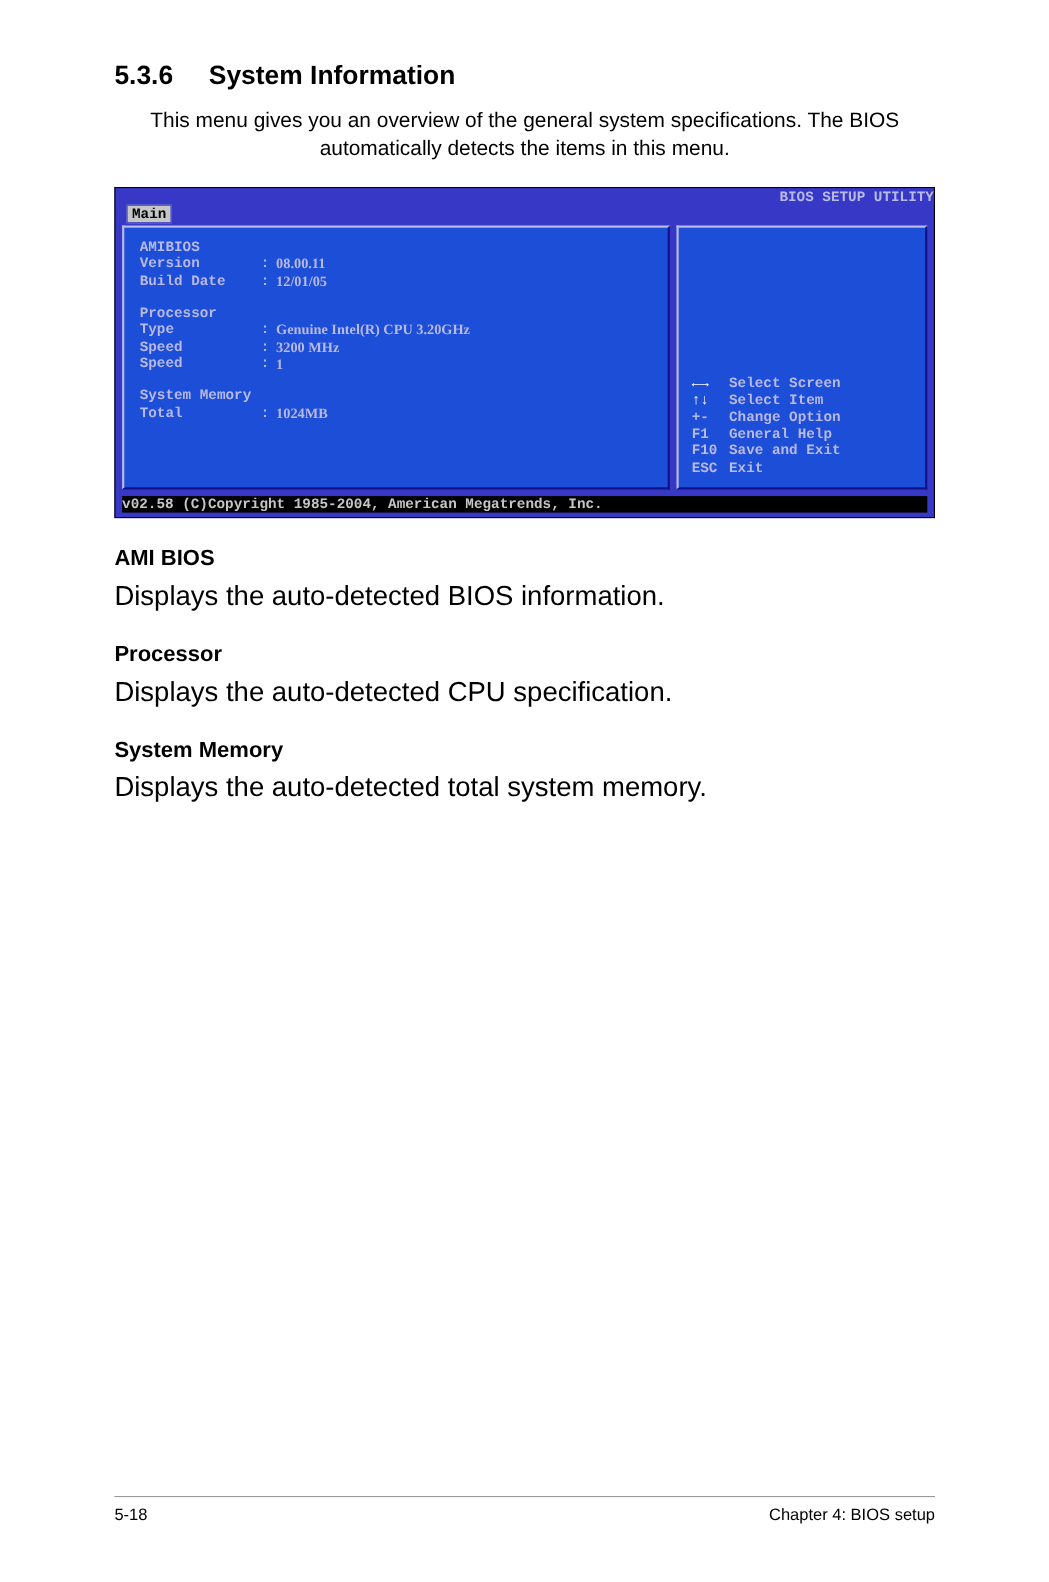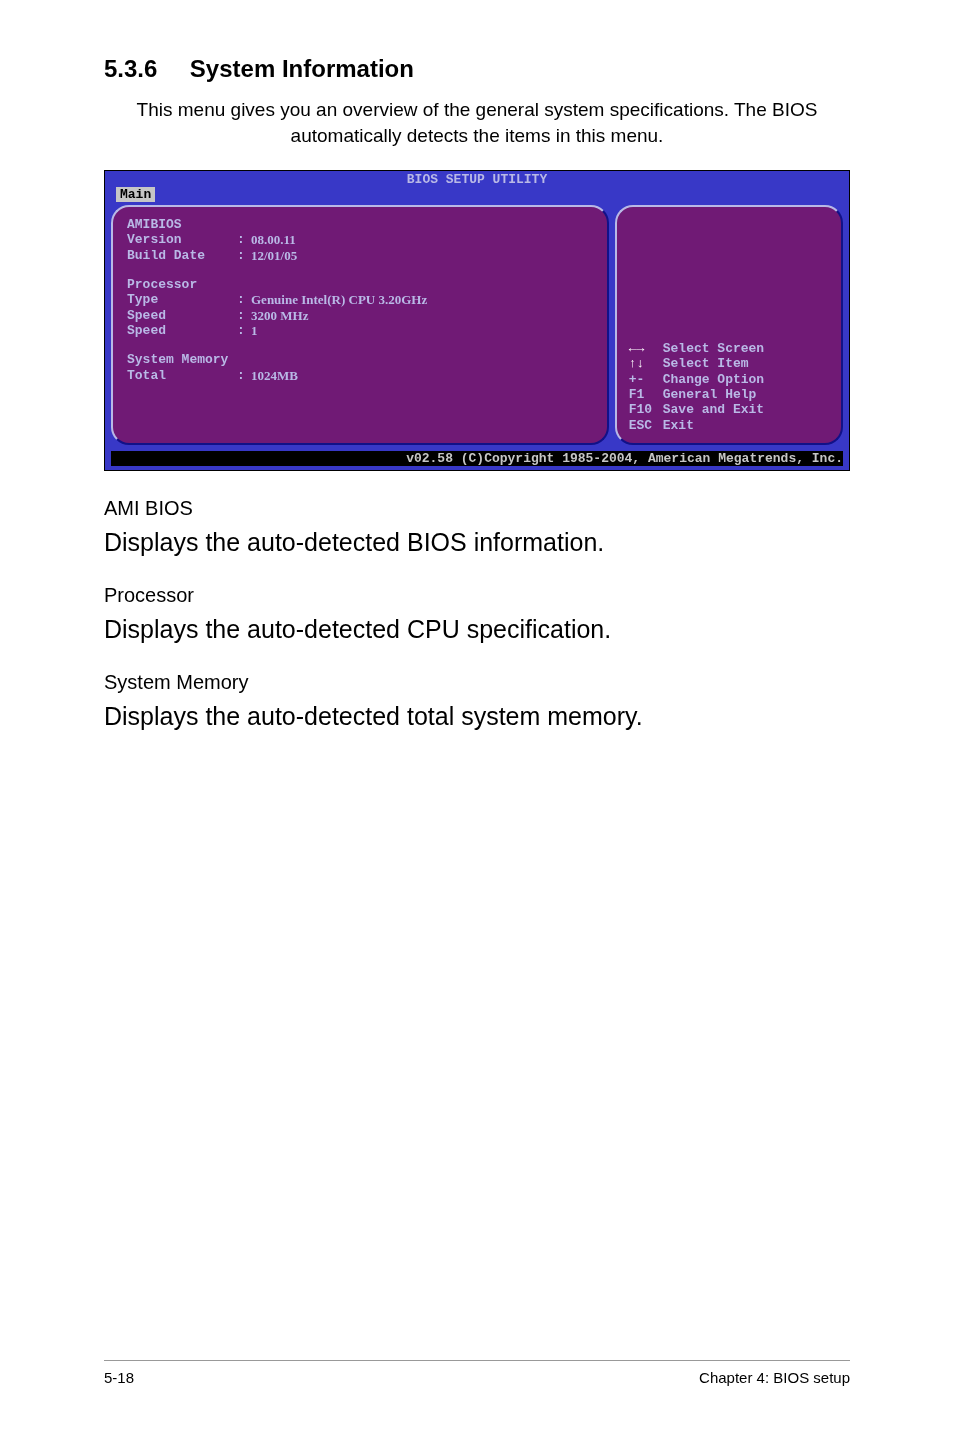--- a/index.html
+++ b/index.html
@@ -37,21 +37,21 @@
     margin-top: 22px;
     width: 100%;
     background: #3838c7;
     border: 1px solid #000;
     font-family: "Courier New", monospace;
     font-size: 13px;
     line-height: 1.18;
     color: #fff;
   }
   .bios-title {
-    text-align: center;
+    text-align: right;
     font-weight: bold;
     padding: 1px 0 0 0;
     color: #b9b9e6;
   }
   .bios-tab-row {
     padding-left: 10px;
     margin-top: -2px;
   }
   .bios-tab {
     display: inline-block;
@@ -61,27 +61,26 @@
     border: 1px solid #3838c7;
     padding: 0 4px 0 4px;
   }
   .bios-body {
     display: flex;
     padding: 0 6px 6px 6px;
     gap: 6px;
     margin-top: 2px;
   }
   .bios-left, .bios-right {
-    background: #701a75;
+    background: #1d4ed8;
     border-left: 2px solid #b9b9e6;
     border-top: 2px solid #b9b9e6;
     border-right: 2px solid #111188;
     border-bottom: 2px solid #111188;
     padding: 10px 12px 10px 14px;
-    border-radius: 18px;
   }
   .bios-left {
     flex: 0 0 68%;
     color: #b9b9e6;
     font-weight: bold;
   }
   .bios-right {
     flex: 1;
     color: #b9b9e6;
     position: relative;
@@ -91,41 +90,41 @@
   .bios-row {
     display: flex;
   }
   .bios-label { flex: 0 0 110px; }
   .bios-colon { flex: 0 0 14px; }
   .bios-val { flex: 1; font-family: Liberation Serif, serif; }
   .bios-spacer { height: 14px; }
   .bios-footer {
     background: #000;
     color: #c6c6c6;
-    text-align: right;
+    text-align: left;
     margin: 0 6px 4px 6px;
     font-weight: bold;
     padding: 0 0 0 0;
   }
   .help-list {
     position: absolute;
     bottom: 10px;
     left: 12px;
     right: 12px;
     color: #b9b9e6;
   }
   .help-row { display: flex; }
   .help-key { flex: 0 0 34px; white-space: nowrap; }
   .help-txt { flex: 1; white-space: nowrap; }
   .arrow-lr { color: #fff; }
   .arrow-ud { color: #fff; }
 
   .subhead {
     font-size: 20px;
-    font-weight: normal;
+    font-weight: bold;
     margin-top: 24px;
   }
   .subhead.first { margin-top: 26px; }
   .subtext {
     font-size: 25px;
     margin-top: 6px;
     line-height: 1.35;
   }
 
   .footer {

